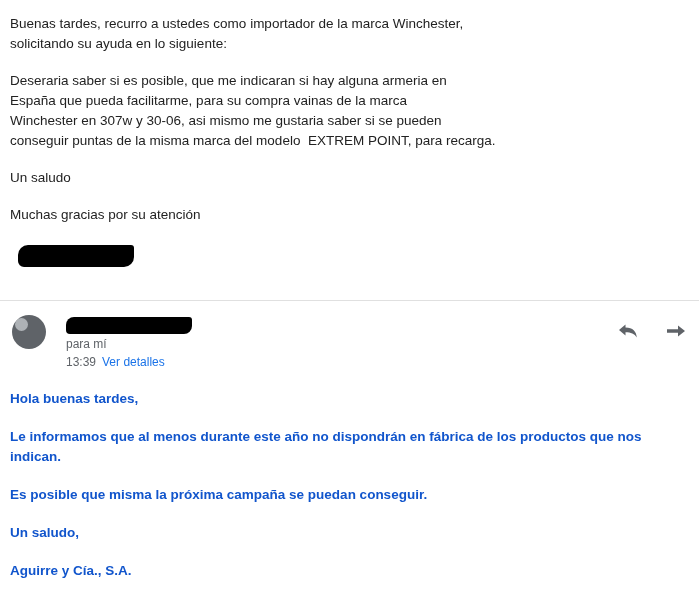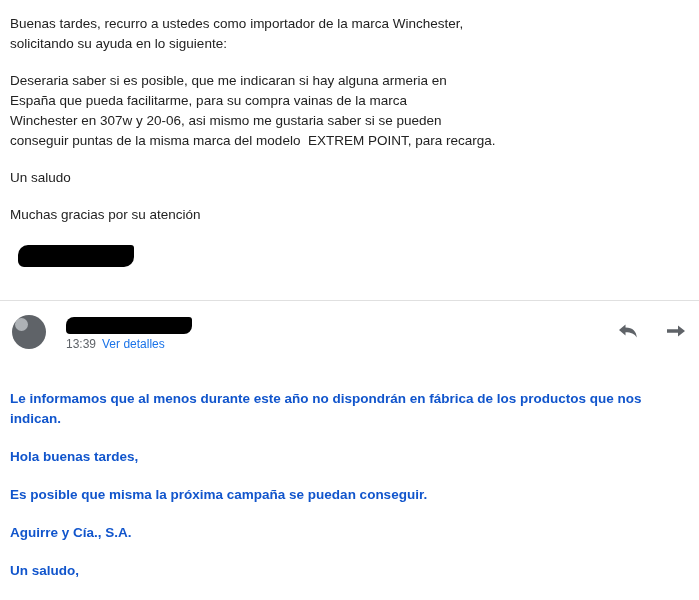--- a/index.html
+++ b/index.html
@@ -159,57 +159,58 @@
 </head>
 <body>
 
 <div class="page">
 
   <div class="msg-one">
     <p>Buenas tardes, recurro a ustedes como importador de la marca Winchester,
 solicitando su ayuda en lo siguiente:</p>
     <p>Deseraria saber si es posible, que me indicaran si hay alguna armeria en
 España que pueda facilitarme, para su compra vainas de la marca
-Winchester en 307w y 20-06, asi mismo me gustaria saber si se pueden
+Winchester en 307w y 30-06, asi mismo me gustaria saber si se pueden
 conseguir puntas de la misma marca del modelo  EXTREM POINT, para recarga.</p>
     <p>Un saludo</p>
     <p>Muchas gracias por su atención</p>
     <span class="redaction redaction-sig"></span>
   </div>
 
   <div class="divider"></div>
 
   <div class="reply-header">
     <div class="avatar">
       <span class="glint"></span>
     </div>
 
     <div class="sender-area">
       <span class="redaction redaction-sender"></span>
+      <div class="to-line">para mí</div>
       <div class="meta-line">
         <span>13:39</span><span class="details-link">Ver detalles</span>
       </div>
     </div>
 
     <div class="actions">
       <span class="action-icon" title="reply">
         <svg width="22" height="20" viewBox="0 0 22 20" fill="none" xmlns="http://www.w3.org/2000/svg">
           <path d="M8.5 3.5 L2 9 L8.5 14.5 L8.5 11.2 C14 11.2 17.5 12.6 19.8 16.5 C19.2 10.4 16 6.8 8.5 6.6 Z" fill="#5f6368"></path>
         </svg>
       </span>
       <span class="action-icon" title="forward">
         <svg width="22" height="20" viewBox="0 0 22 20" fill="none" xmlns="http://www.w3.org/2000/svg">
           <path d="M2 8.2 L13 8.2 L13 4.4 L20 10 L13 15.6 L13 11.8 L2 11.8 Z" fill="#5f6368"></path>
         </svg>
       </span>
     </div>
   </div>
 
   <div class="reply-body">
+    <p>Hola buenas tardes,</p>
     <p>Le informamos que al menos durante este año no dispondrán en fábrica de los productos que nos indican.</p>
-    <p>Hola buenas tardes,</p>
     <p>Es posible que misma la próxima campaña se puedan conseguir.</p>
+    <p>Un saludo,</p>
     <p>Aguirre y Cía., S.A.</p>
-    <p>Un saludo,</p>
   </div>
 
   <div class="bottom-strip"></div>
 </div>
 
 </body></html>

